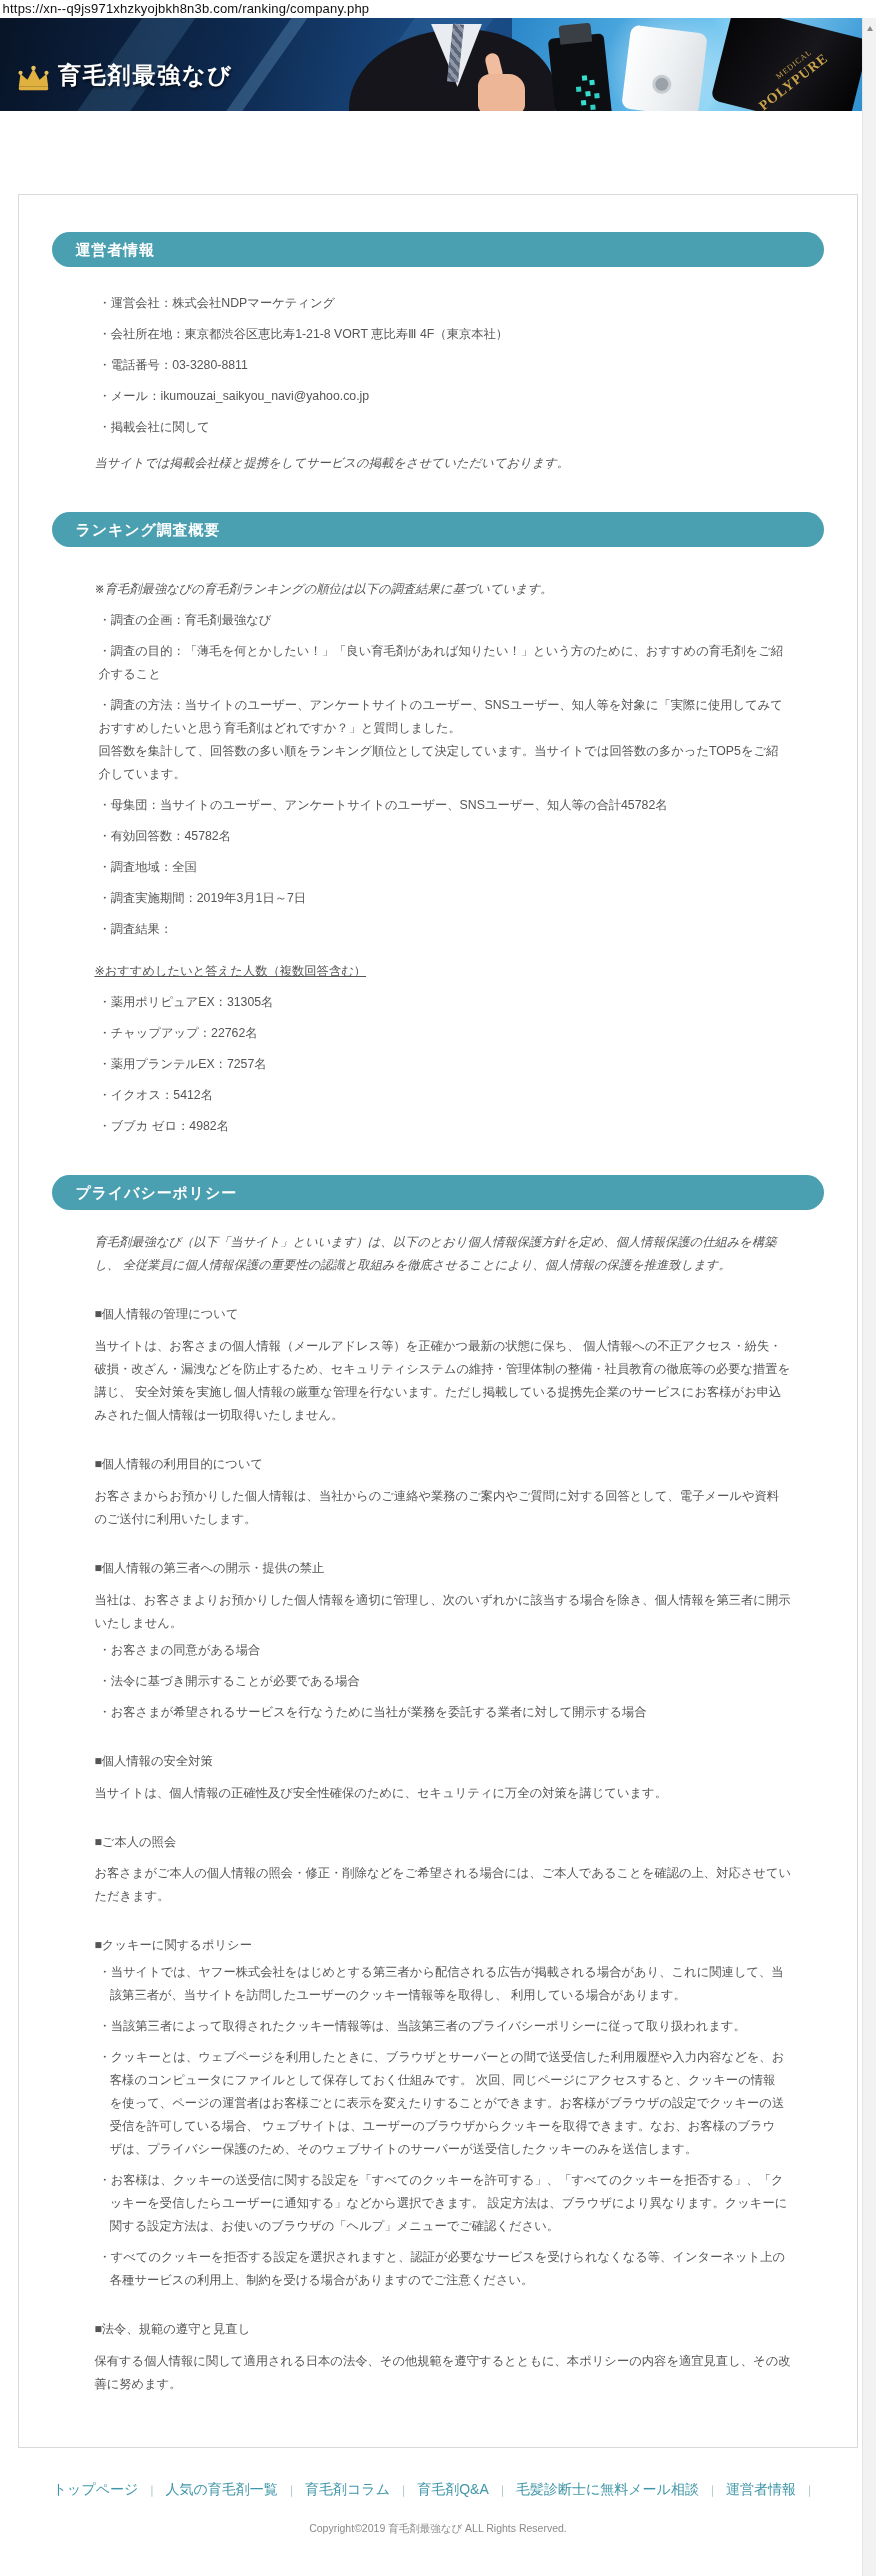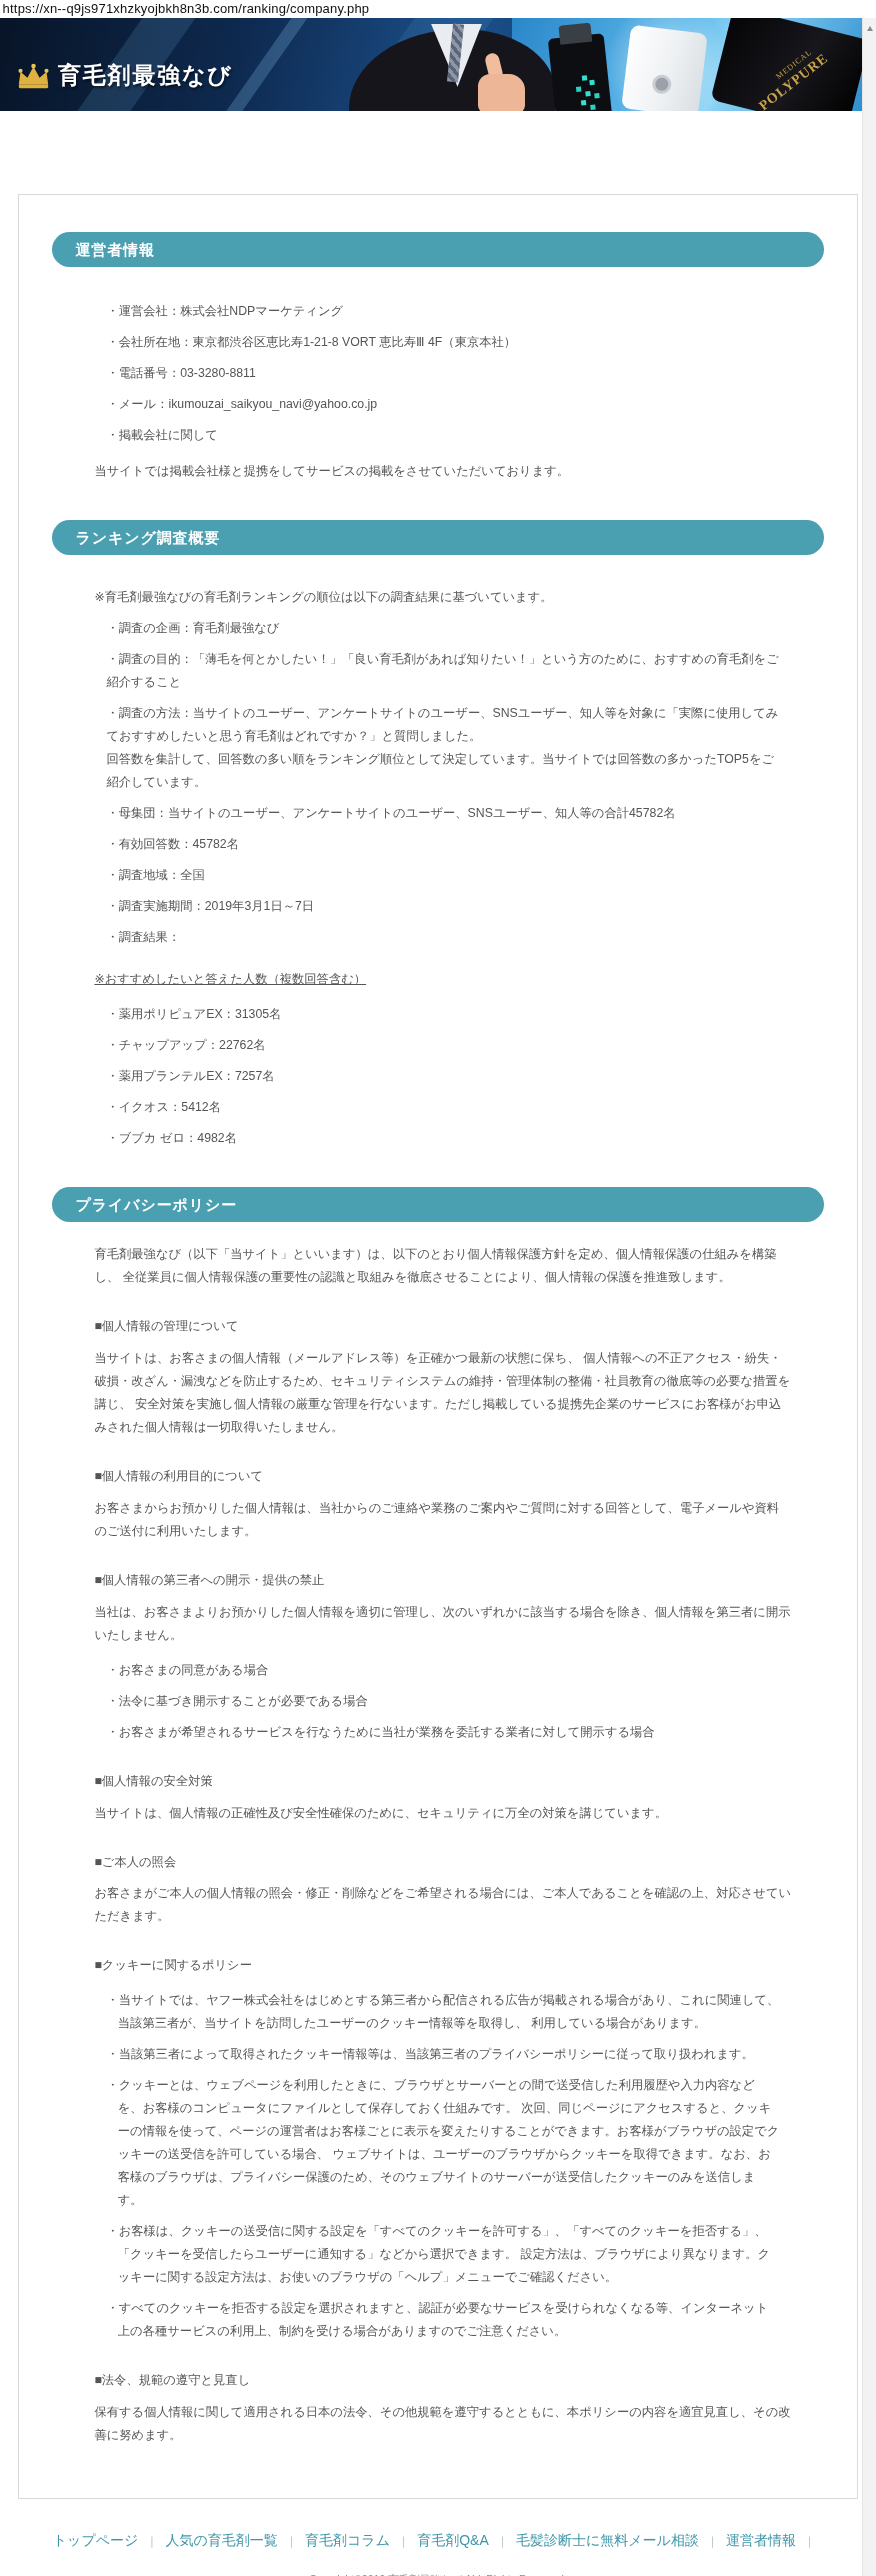--- a/index.html
+++ b/index.html
@@ -44,43 +44,43 @@
     background:linear-gradient(100deg,#ffffff 0%,#eef1f3 55%,#d9dee2 100%); border-radius:8.8px; transform:rotate(7deg); }
   .bottle2-nozzle { position:absolute; left:28px; top:46px; width:19px; height:19px;
     background:#9aa1a8; border-radius:50%; border:3.5px solid #c8cdd2; }
   .bottle3 { position:absolute; left:720px; top:3.5px; width:140px; height:96px;
     background:linear-gradient(110deg,#050507 0%,#17171c 55%,#000 100%); transform:rotate(14deg); border-radius:8.8px; }
   .b3t { position:absolute; color:#c9a24a; transform:rotate(-52deg); font-family:"Liberation Serif",serif; }
   .b3t.small { left:51px; top:37px; font-size:8px; letter-spacing:0.9px; }
   .b3t.big { left:35px; top:51px; font-size:14px; font-weight:bold; letter-spacing:0.9px; }
   .glare { position:absolute; left:605px; top:-17.5px; width:123px; height:131px;
     background:radial-gradient(closest-side,rgba(255,255,255,0.55),rgba(255,255,255,0)); }
-  .site-logo { position:absolute; left:16px; top:42px; display:flex; align-items:center; }
+  .site-logo { position:absolute; left:16px; top:42px; display:flex; align-items:flex-end; }
   .crown { width:35px; height:26px; margin-right:7px; }
   .site-title { color:#fff; font-size:23px; font-weight:bold; letter-spacing:1.8px;
     text-shadow:0.9px 1.8px 2.6px rgba(0,0,0,0.6); }
 
   
   .scrollbar { position:absolute; right:0; top:18.4px; bottom:0; width:14px;
     background:#f2f2f2; border-left:0.9px solid #e4e4e4; z-index:50; }
   .scroll-up { position:absolute; top:8px; left:3.5px; width:0; height:0;
     border-left:3.5px solid transparent; border-right:3.5px solid transparent; border-bottom:5.3px solid #8a8a8a; }
 
   
   .card { margin:83px 18.4px 0 18.4px; background:#fff; border:0.9px solid #d9d9d9;
     padding:37px 0 51px 0; }
   .section-bar { margin:0 33px; height:35px; border-radius:17.5px; background:#4a9fb0;
     color:#fff; font-size:15px; font-weight:bold; line-height:35px; padding-left:23px; letter-spacing:0.9px; }
   .section-bar.gap { margin-top:37px; }
   .inner { padding:0 65px 0 75px; font-size:12.3px; color:#555; line-height:23px; }
   .inner.first { padding-top:21px; }
-  ul.plain { list-style:none; margin:12px; padding:0; }
+  ul.plain { list-style:none; margin:4px; padding:0; }
   ul.plain li { margin:0 0 8px 0; }
   ul.hang li { padding-left:11.4px; text-indent:-11.4px; }
-  .para { margin:12.3px 0 0 0; }
+  .para { margin:12.3px 0 0 0;font-style:italic; }
   .note { margin:19px 0 8px 0;text-decoration:underline; }
   .prewrap { white-space:pre-line; }
   .pblock-h { margin:26px 0 0 0; }
   .pblock-b { margin:8.8px 0 0 0; }
   .pblock-list { margin-top:8.8px; }
 
   
   .footer { text-align:center; margin-top:33px; }
   .f-link { color:#3f96a8; font-size:14px; text-decoration:none; cursor:pointer; }
   .f-sep { color:#9ab6bd; font-size:11.4px; margin:0 8px; }

